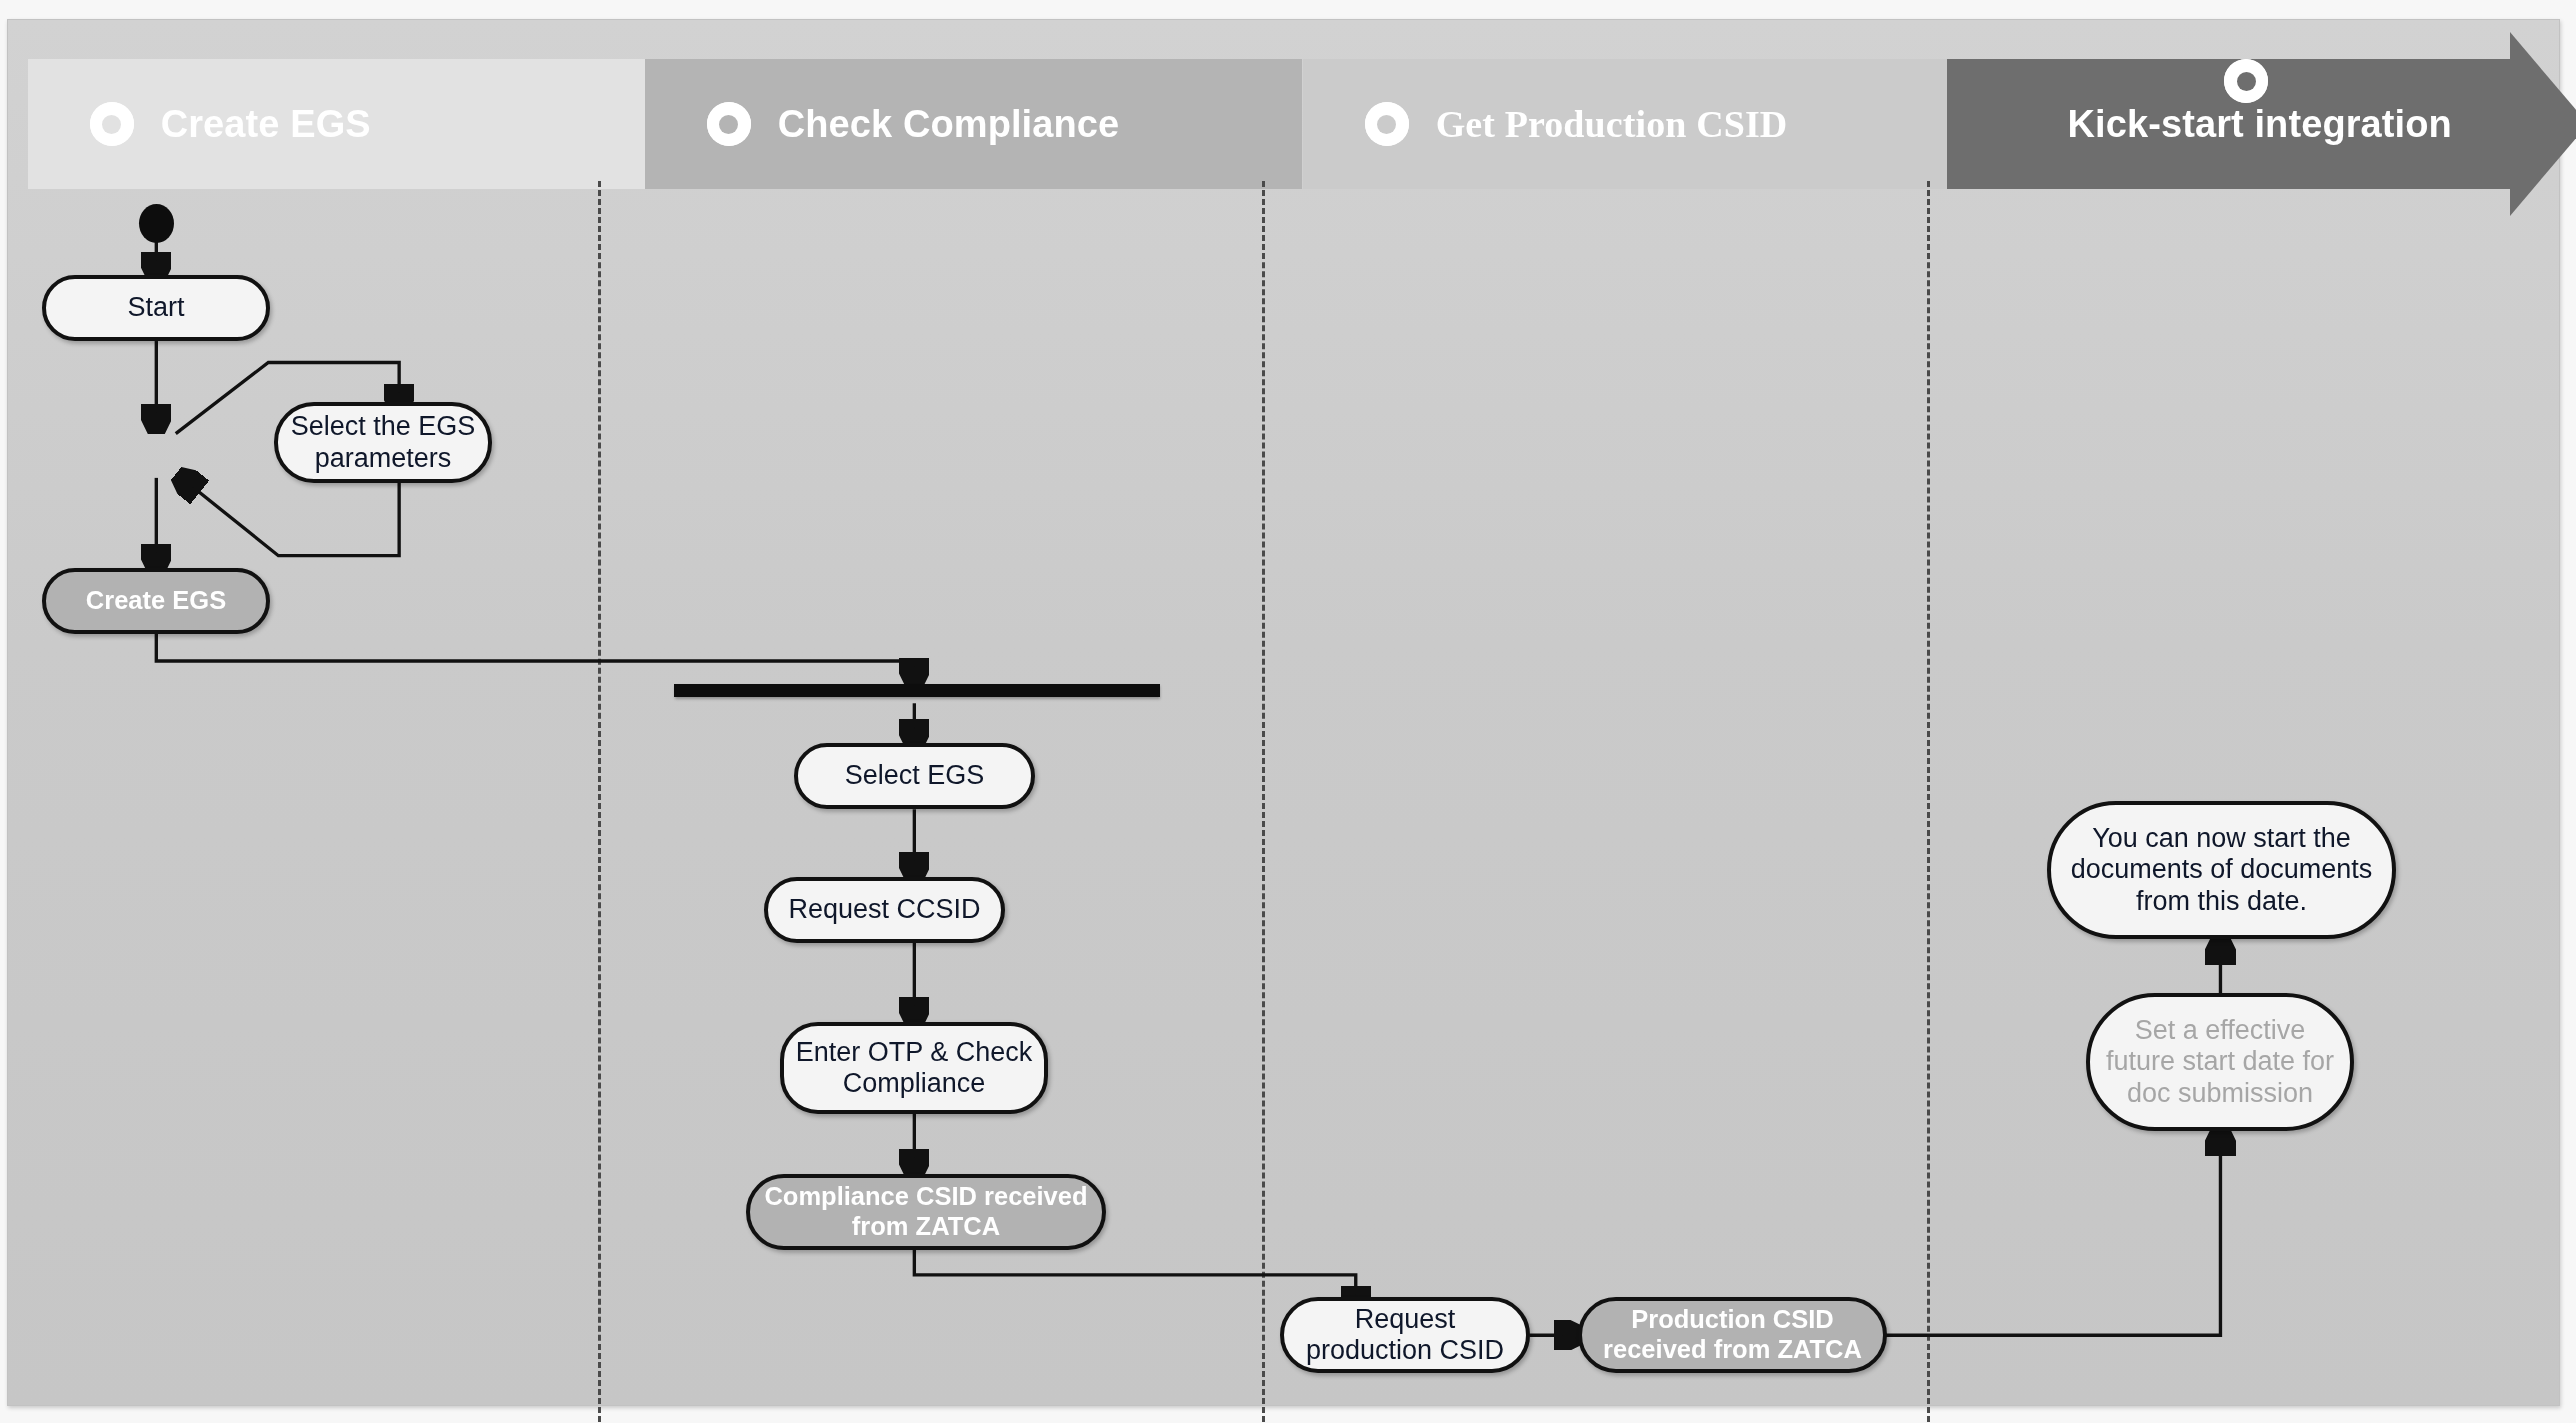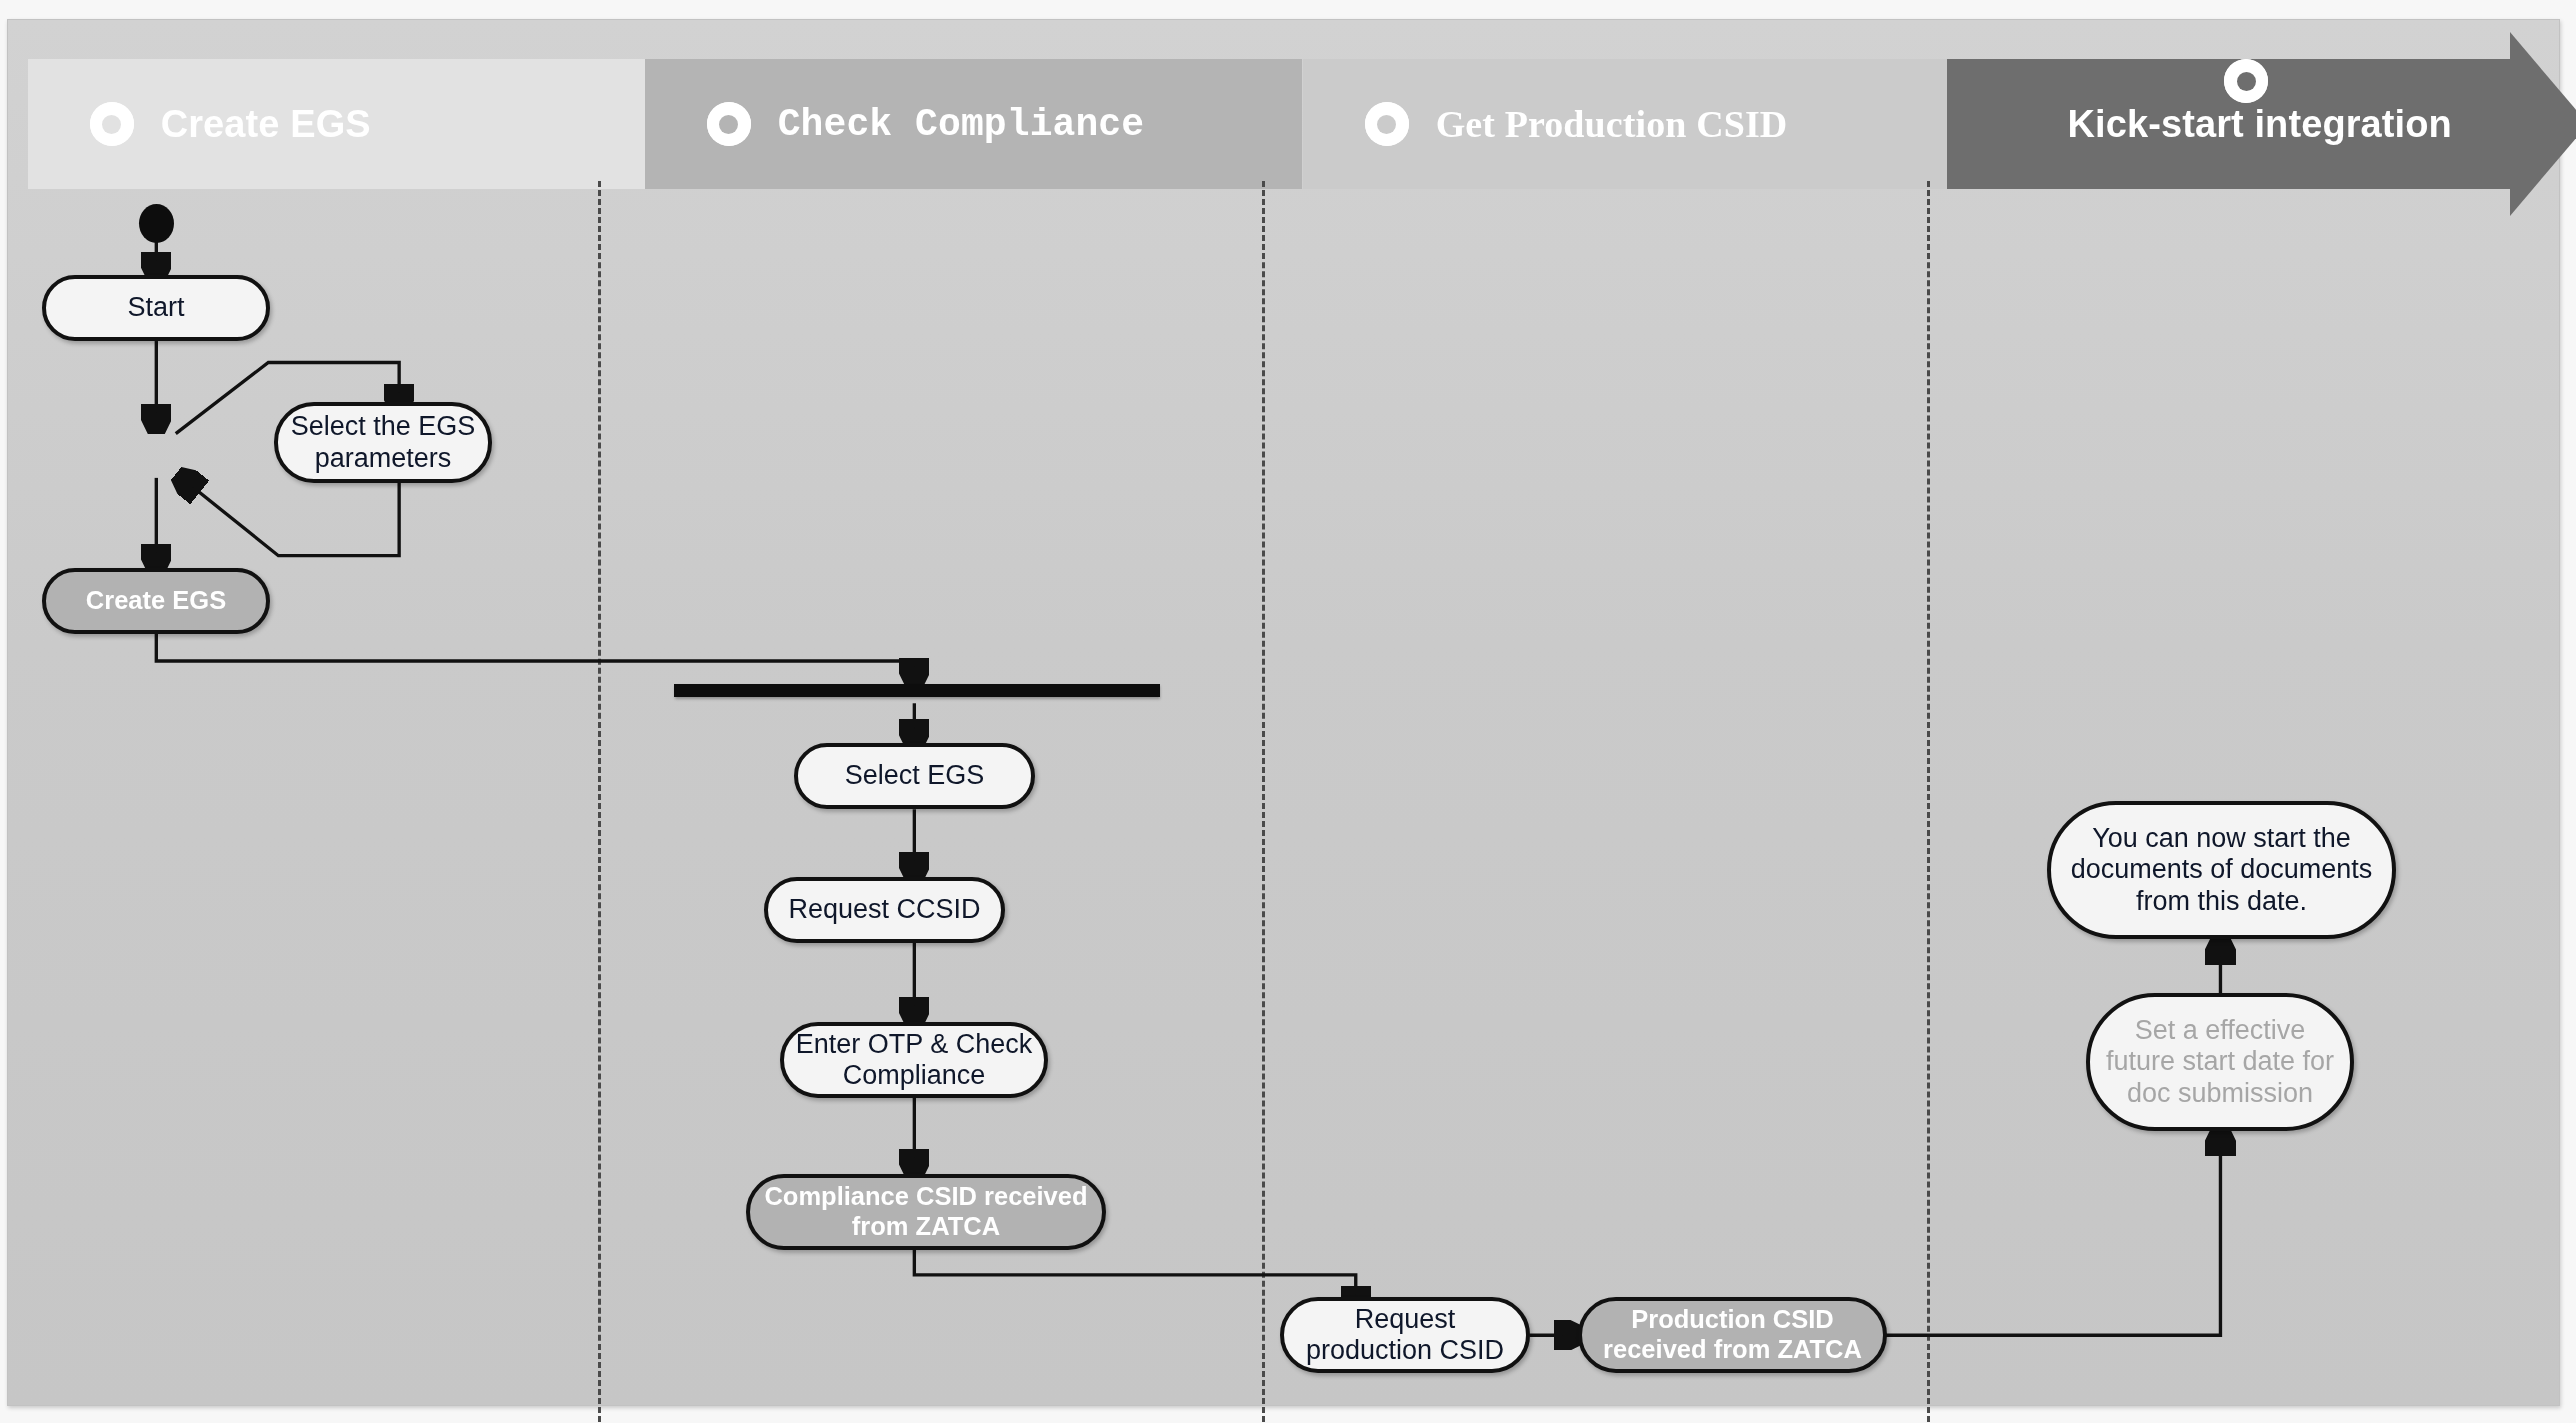--- a/index.html
+++ b/index.html
@@ -36,21 +36,21 @@
   .seg .ring::after{
     content:"";position:absolute;left:12.7px;top:12.7px;width:19px;height:19px;
     border-radius:50%;background:inherit;
   }
   .seg .lbl{
     color:#ffffff;font-size:38px;font-weight:bold;letter-spacing:0.1px;
     white-space:nowrap;
   }
   #seg0{left:0;width:617px;background:#e2e2e2;}
   #seg0 .ring::after{background:#e2e2e2;}
-  #seg1{left:617px;width:657px;background:#b4b4b4;font-family:Liberation Mono, monospace;}
+  #seg1{left:617px;width:657px;background:#b4b4b4;}
   #seg1 .ring::after{background:#b4b4b4;}
   #seg2{left:1275px;width:644px;background:#cbcbcb;font-family:Liberation Serif, serif;}
   #seg2 .ring::after{background:#cbcbcb;}
   #seg3{left:1919px;width:564px;background:#6e6e6e;flex-direction:column;}
   #seg3 .ring::after{background:#6e6e6e;}
   #arrowtip{
     position:absolute;left:2482px;top:-27px;width:0;height:0;
     border-top:92px solid transparent;border-bottom:92px solid transparent;
     border-left:78px solid #6e6e6e;
   }
@@ -156,21 +156,21 @@
   <div class="node" style="left:42px;top:275px;width:228px;height:66px;border-radius:33px">Start</div>
 
   <div class="node" style="left:274px;top:402px;width:218px;height:81px;border-radius:40px">Select the EGS parameters</div>
 
   <div class="node gray" style="left:42px;top:568px;width:228px;height:66px;border-radius:33px">Create EGS</div>
 
   <div class="node" style="left:794px;top:743px;width:241px;height:66px;border-radius:33px">Select EGS</div>
 
   <div class="node" style="left:764px;top:877px;width:241px;height:66px;border-radius:33px">Request CCSID</div>
 
-  <div class="node" style="left:780px;top:1022px;width:268px;height:76px;border-radius:38px">Enter OTP &amp; Check Compliance</div>
+  <div class="node" style="left:780px;top:1022px;width:268px;height:92px;border-radius:38px">Enter OTP &amp; Check Compliance</div>
 
   <div class="node gray" style="left:746px;top:1174px;width:360px;height:76px;border-radius:38px">Compliance CSID received from ZATCA</div>
 
   <div class="node" style="left:1280px;top:1297px;width:250px;height:76px;border-radius:38px">Request production CSID</div>
 
   <div class="node gray" style="left:1578px;top:1297px;width:309px;height:76px;border-radius:38px">Production CSID received from ZATCA</div>
 
   <div class="node muted" style="left:2086px;top:993px;width:268px;height:138px;border-radius:69px">Set a effective future start date for doc submission</div>
 
   <div class="node" style="left:2047px;top:801px;width:349px;height:138px;border-radius:69px">You can now start the documents of documents from this date.</div>

